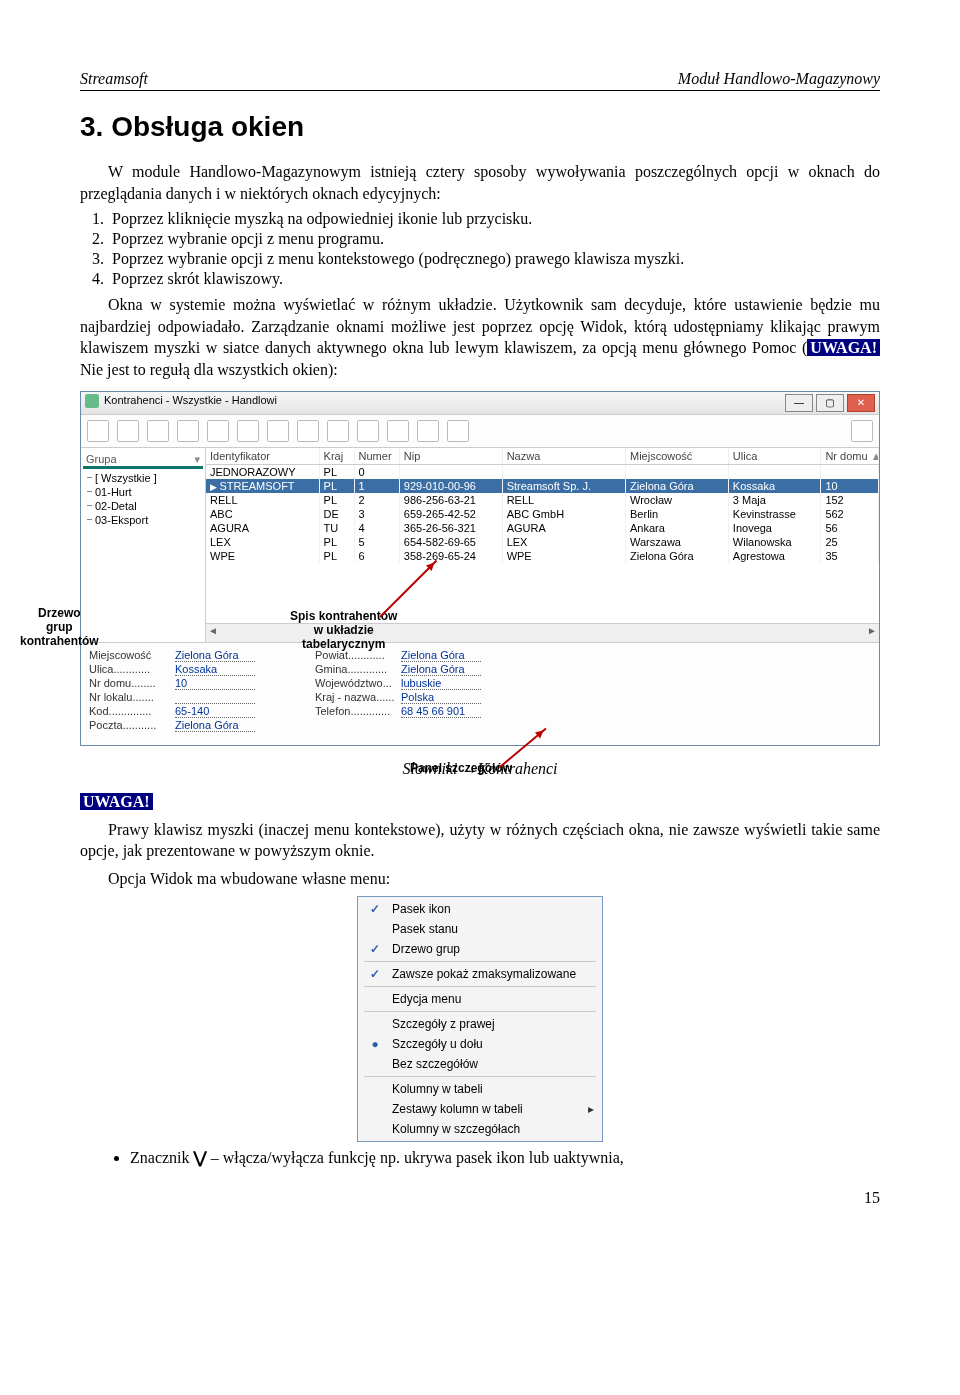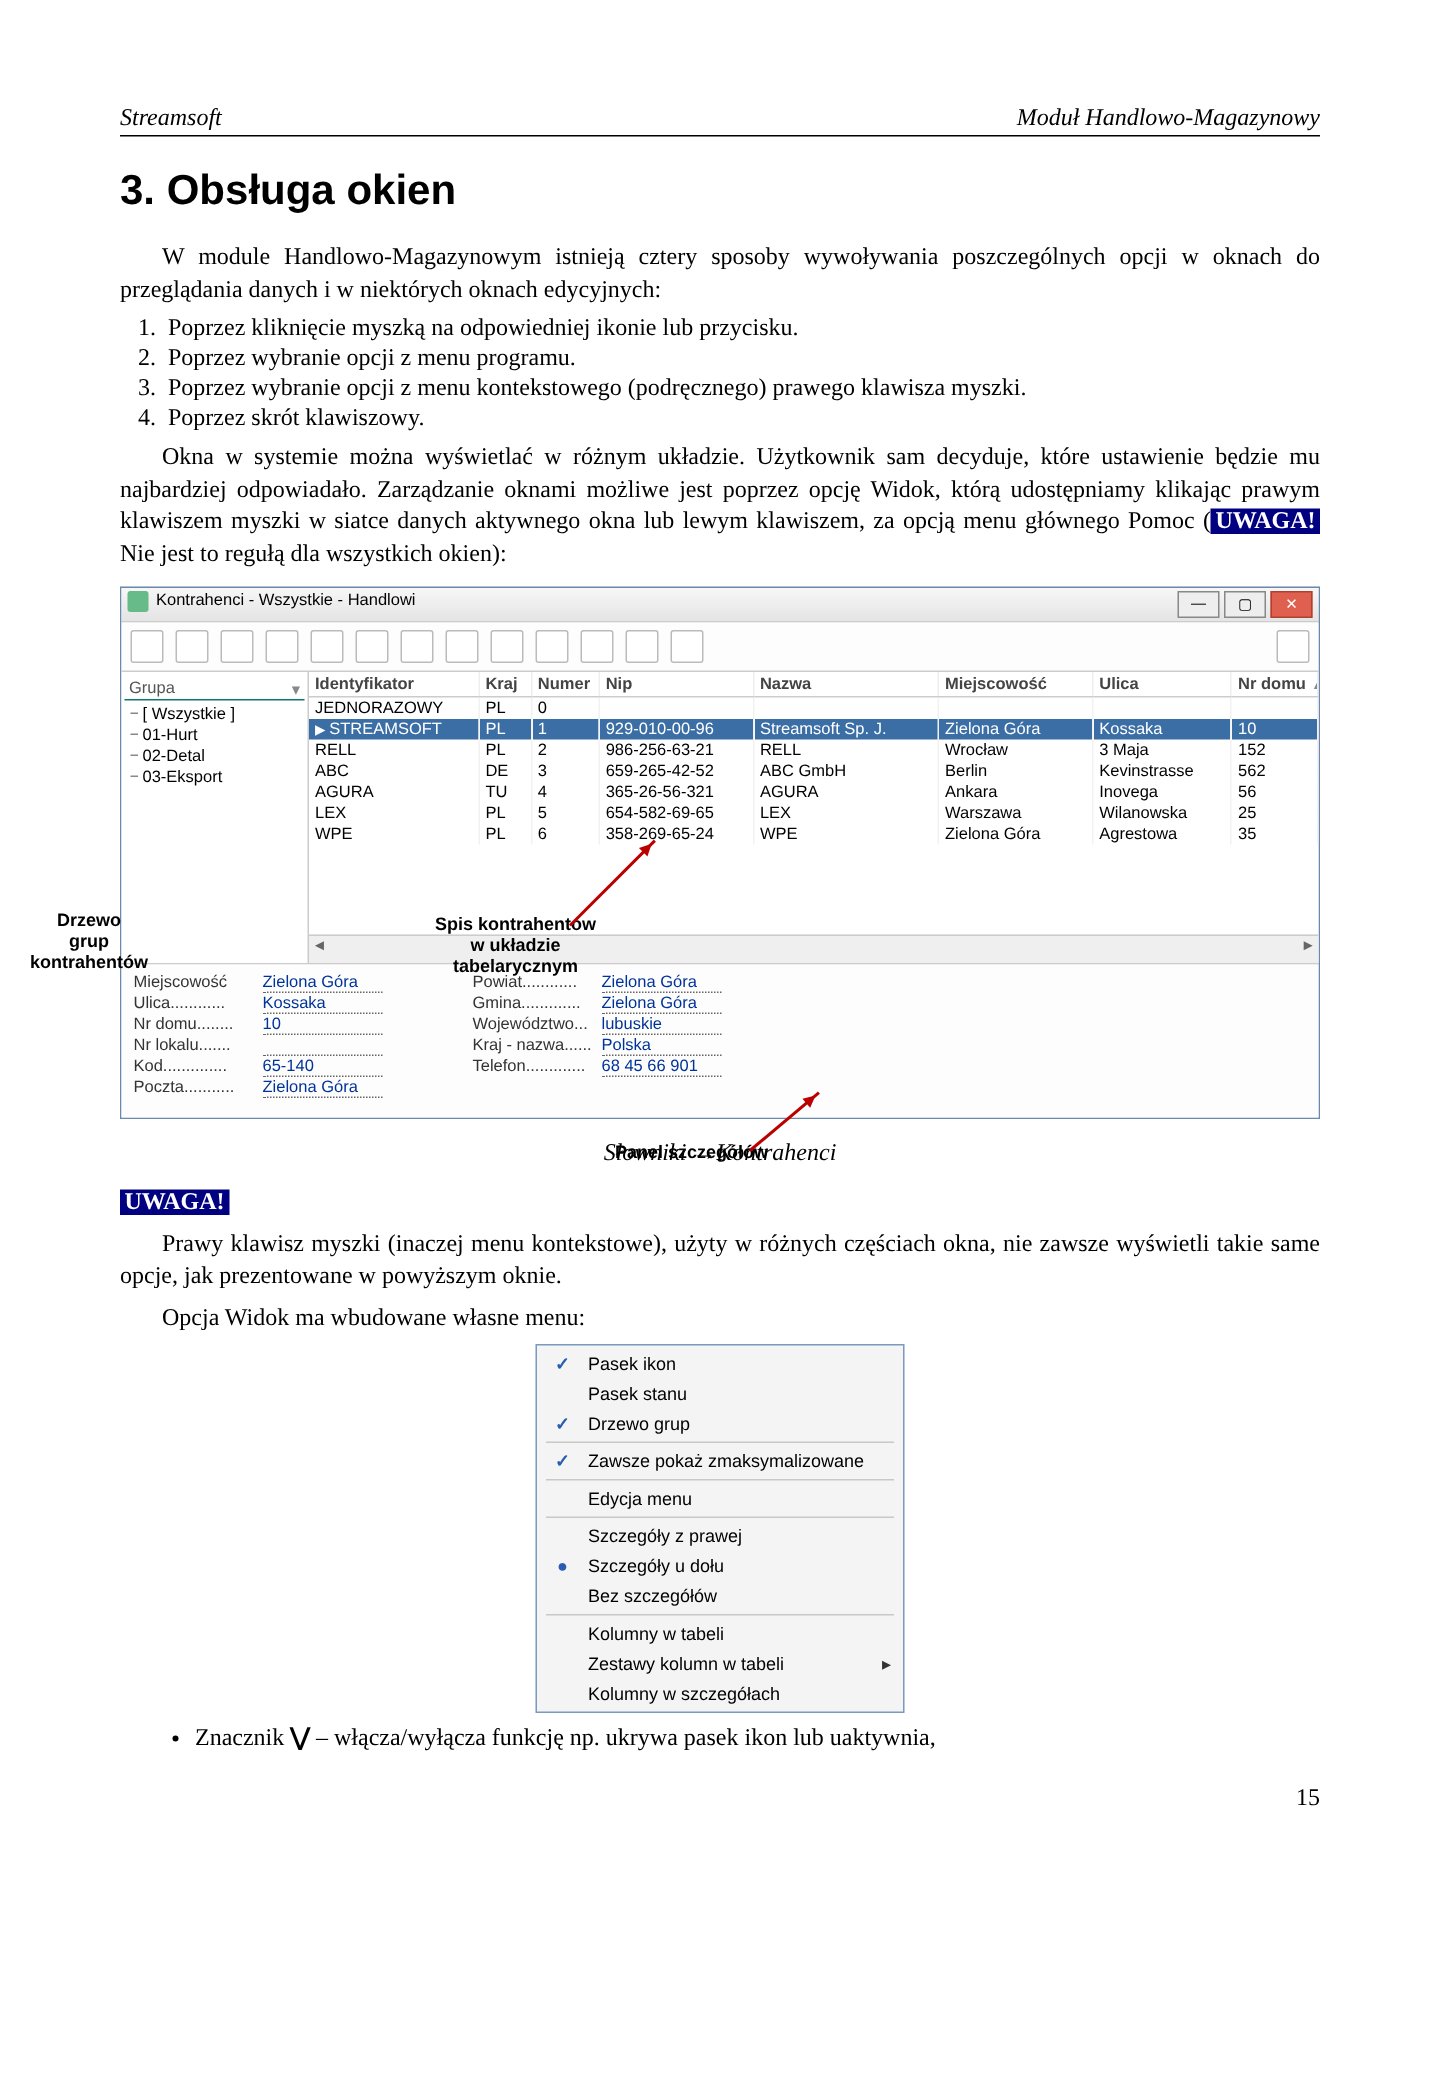--- a/index.html
+++ b/index.html
@@ -14,28 +14,28 @@
 .win{border:1px solid #6b8aab;margin:10px 0;font-family:Tahoma,Arial,sans-serif;font-size:11px;background:#f4f4f4}
 .titlebar{background:linear-gradient(#f7f7f7,#e4e4e4);border-bottom:1px solid #ccc;display:flex;align-items:flex-start;padding:2px 4px;font-size:11px}
 .titlebar .ticon{width:14px;height:14px;background:#6b8;display:inline-block;margin-right:5px;border-radius:2px}
 .winbtns{margin-left:auto;display:flex;gap:3px}
 .winbtn{width:26px;height:16px;border:1px solid #888;background:#eee;font-size:10px;display:flex;align-items:center;justify-content:center;font-family:Arial}
 .winbtn.close{background:#e06050;border-color:#b04030;color:#fff}
 .toolbar{display:flex;gap:8px;padding:5px 6px;border-bottom:1px solid #ccc;background:#fdfdfd}
 .tico{width:20px;height:20px;display:inline-block;border:1px solid #bbb;border-radius:2px;background:#fff}
 .main{display:flex}
 .tree{width:120px;border-right:1px solid #ccc;padding:4px 2px;font-size:11px;background:#fff}
-.tree .th{background:#fff;border-bottom:1px solid #0f766e;padding:1px 3px;color:#555}
+.tree .th{background:#fff;border-bottom:3px solid #0f766e;padding:1px 3px;color:#555}
 .tree .th span.arr{float:right;color:#888}
 .tree ul{list-style:none;margin:2px 0 0 2px;padding:0}
 .tree li{padding:1px 0 1px 10px;white-space:nowrap;position:relative}
 .tree li:before{content:"";position:absolute;left:2px;top:6px;width:5px;height:1px;background:#888}
 .grid{flex:1;background:#fff;overflow:hidden}
 .grid table{border-collapse:collapse;width:100%;font-size:11px;table-layout:fixed}
-.grid th{background:#fff;border-bottom:1px solid #ccc;border-right:1px solid #eee;padding:2px 4px;text-align:left;color:#444;font-weight:bold;white-space:nowrap;overflow:hidden}
+.grid th{background:#fff;border-bottom:1px solid #ccc;border-right:1px solid #eee;padding:2px 4px;text-align:left;color:#444;font-weight:normal;white-space:nowrap;overflow:hidden}
 .grid td{padding:1px 4px;border-right:1px solid #f2f2f2;white-space:nowrap;overflow:hidden}
 .grid tr.sel td{background:#3a6ea5;color:#fff}
 .grid tr.sel td:first-child:before{content:"▶ ";font-size:9px}
 .grid .scroll{height:18px;border-top:1px solid #ccc;background:#efefef;position:relative}
 .grid .scroll:before{content:"◄";position:absolute;left:2px;top:1px;font-size:10px;color:#666}
 .grid .scroll:after{content:"►";position:absolute;right:2px;top:1px;font-size:10px;color:#666}
 .tabs{border-top:1px solid #ccc;background:#f7f7f7}
 .tabs .tabrow{display:flex;border-bottom:1px solid #ccc}
 .tabs .tab{padding:2px 10px;border:1px solid #ccc;border-bottom:none;background:#fff;margin:2px 0 -1px 2px;font-size:11px}
 .tabs .tab.inactive{background:#eee;color:#555}

